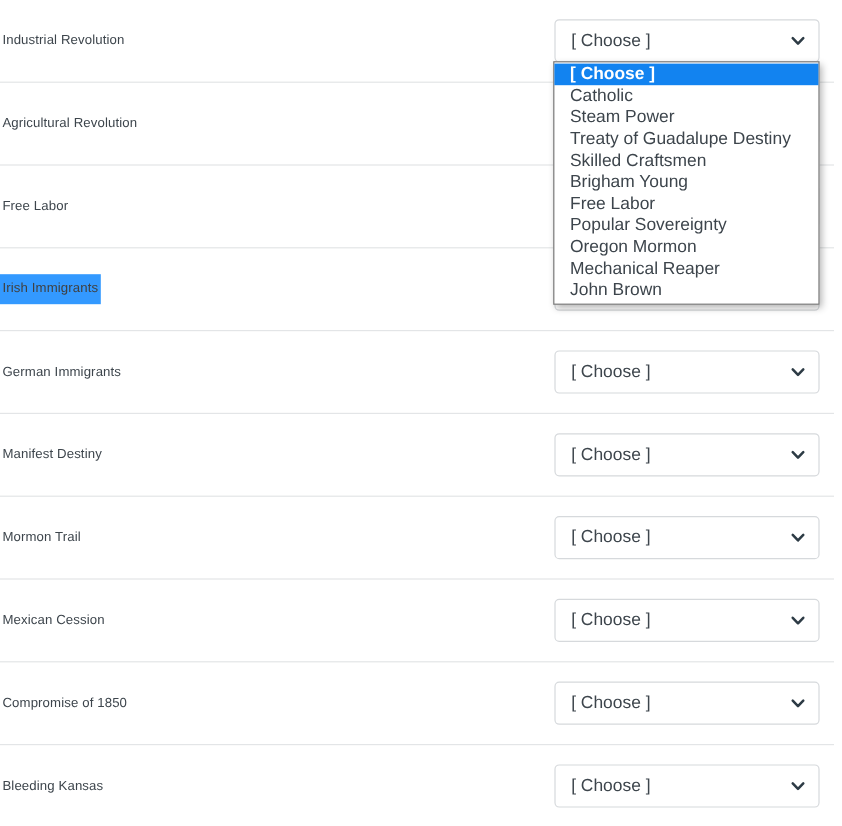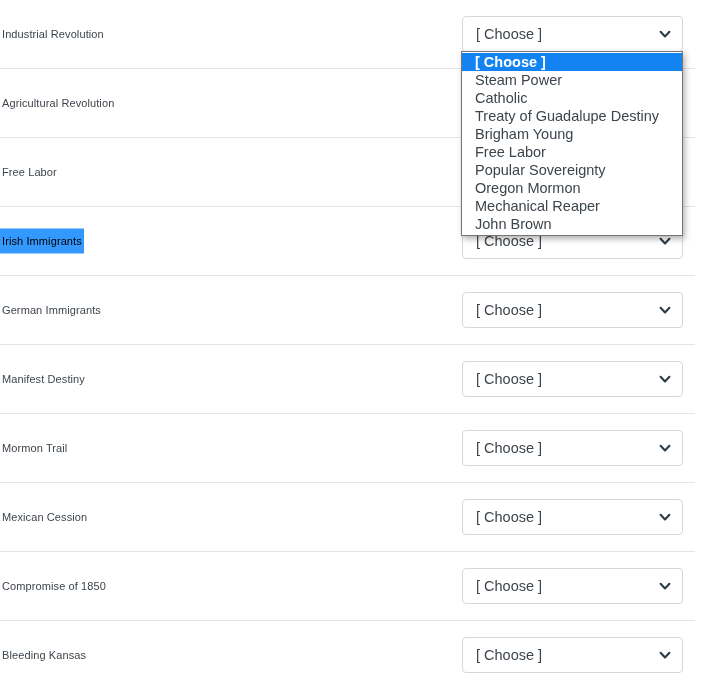--- a/index.html
+++ b/index.html
@@ -38,21 +38,21 @@
     top: 50%;
     transform: translateY(-50%);
     font-size: 11px;
     line-height: 20px;
     color: #3d454c;
     white-space: nowrap;
     letter-spacing: .1px;
   }
   .match-term.is-text-selected {
     background: #3399ff;
-    color: #000000;
+    color: #404040;
     padding: 2px 2px 3px 2px;
     margin-left: -2px;
   }
 
   .match-select-cell {
     position: absolute;
     left: 462px;
     top: 50%;
     transform: translateY(-50%);
   }
@@ -245,23 +245,24 @@
           <span class="chevron-down-icon">
             <svg viewBox="0 0 12 12" width="12" height="12" aria-hidden="true">
               <path d="M1.6 3.8 L6 8.4 L10.4 3.8" fill="none" stroke="#2d3b45" stroke-width="2.1" stroke-linecap="round" stroke-linejoin="round"></path>
             </svg>
           </span>
         </div>
       </div>
     </div>
     <div id="dropdown-popup">
       <div class="dropdown-option is-highlighted">[ Choose ]</div>
+      <div class="dropdown-option">Catholic</div>
       <div class="dropdown-option">Steam Power</div>
-      <div class="dropdown-option">Catholic</div>
       <div class="dropdown-option">Treaty of Guadalupe Destiny</div>
+      <div class="dropdown-option">Skilled Craftsmen</div>
       <div class="dropdown-option">Brigham Young</div>
       <div class="dropdown-option">Free Labor</div>
       <div class="dropdown-option">Popular Sovereignty</div>
       <div class="dropdown-option">Oregon Mormon</div>
       <div class="dropdown-option">Mechanical Reaper</div>
       <div class="dropdown-option">John Brown</div>
     </div>
 </div>
 
 </body></html>

